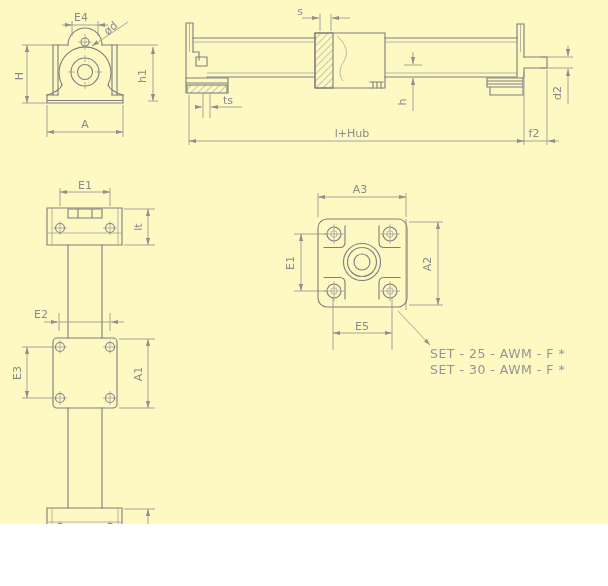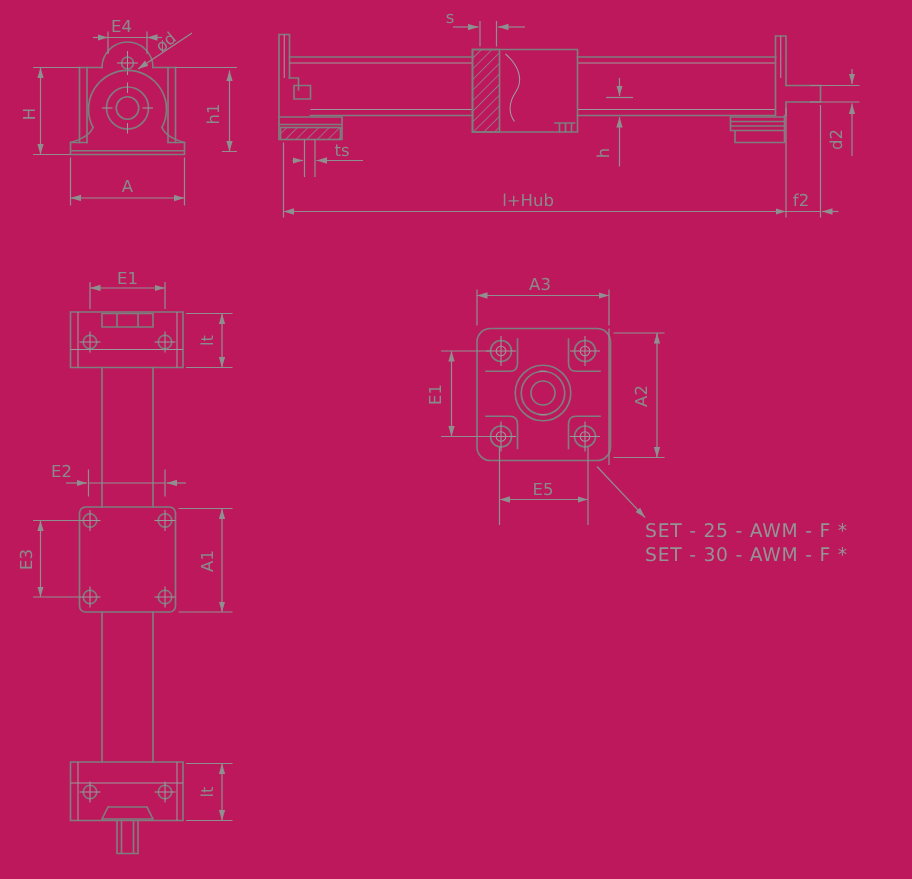--- a/index.html
+++ b/index.html
@@ -1,19 +1,19 @@
 <!DOCTYPE html>
 <html><head>
 <meta charset="utf-8">
 <style>
   html,body{margin:0;padding:0;background:#ffffff;}
   .canvas{
     position:relative;
-    width:608px;height:586px;
-    background:#be185d;
+    width:608px;height:524px;
+    background:#fef9c3;
     font-family:"DejaVu Sans","Liberation Sans",sans-serif;
     overflow:hidden;
   }
   svg{display:block;}
   .part{stroke:#7e7e7e;stroke-width:1.1;fill:none;stroke-linecap:square;}
   .thin{stroke:#9a9a9a;stroke-width:0.7;fill:none;}
   .dim{stroke:#8f8f8f;stroke-width:0.8;fill:none;}
   .hatched{fill:url(#hatch);stroke:#7e7e7e;stroke-width:1.1;}
   text{fill:#8a8a8a;font-size:11px;font-family:"DejaVu Sans","Liberation Sans",sans-serif;}
   text.note{font-size:12.5px;letter-spacing:0.5px;fill:#949494;}

